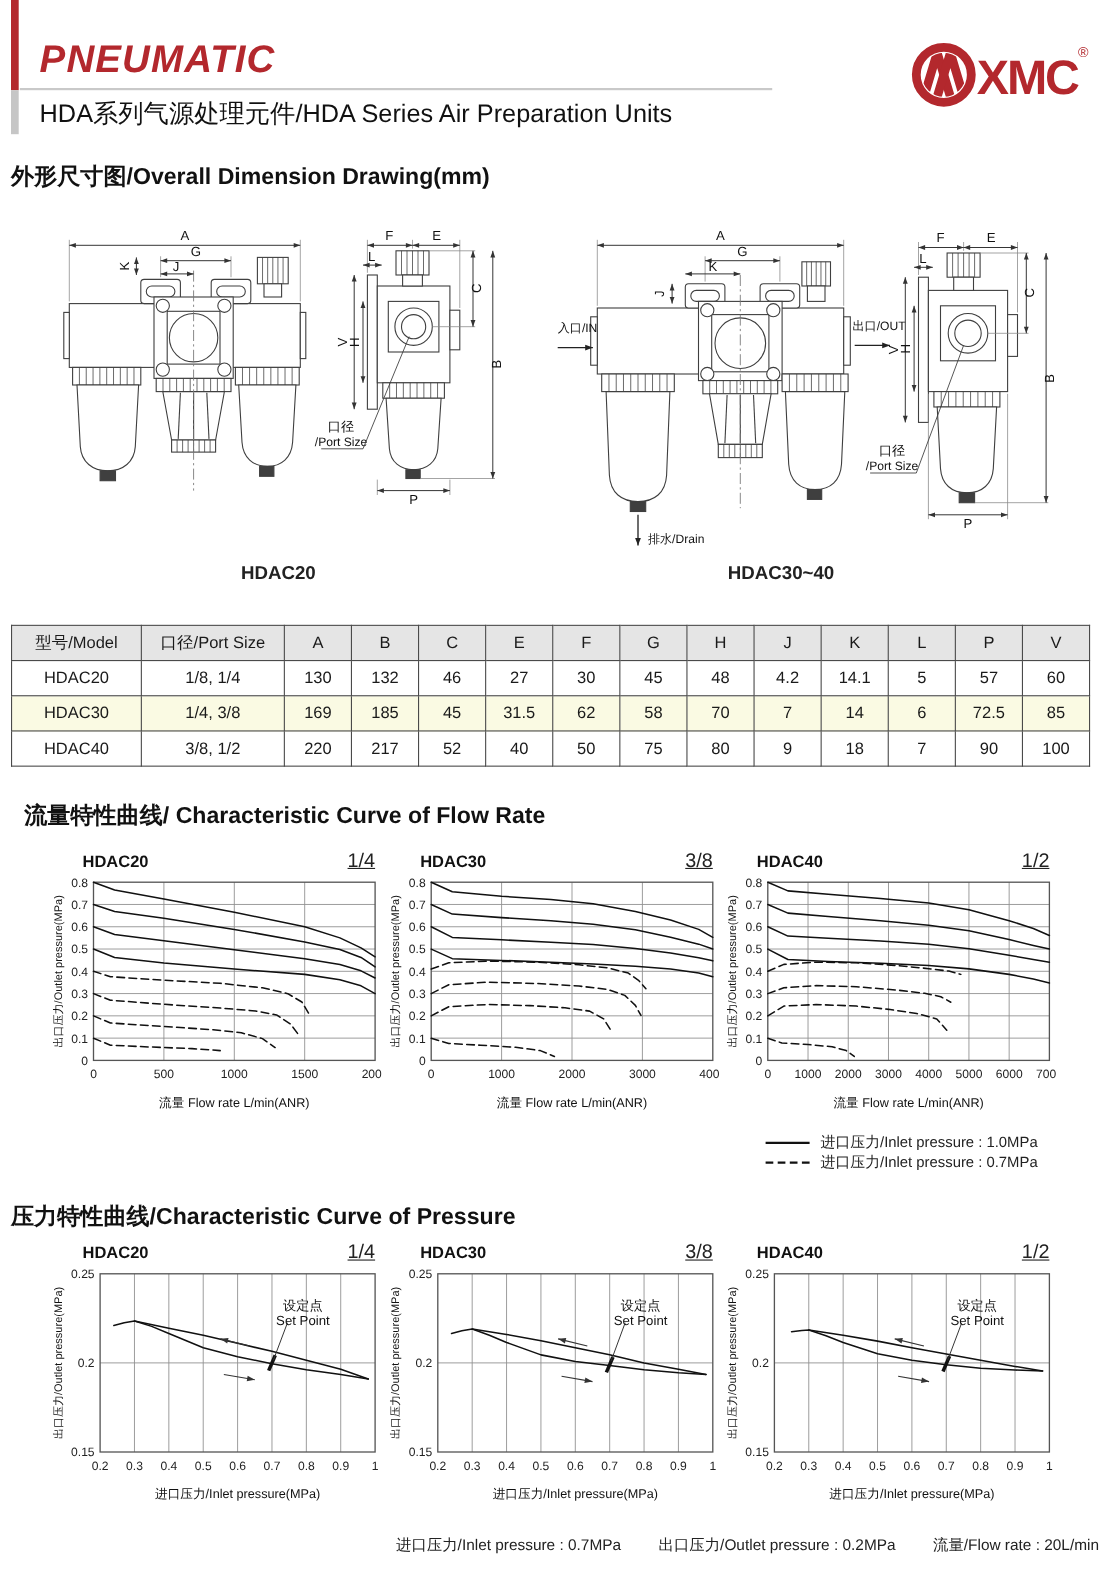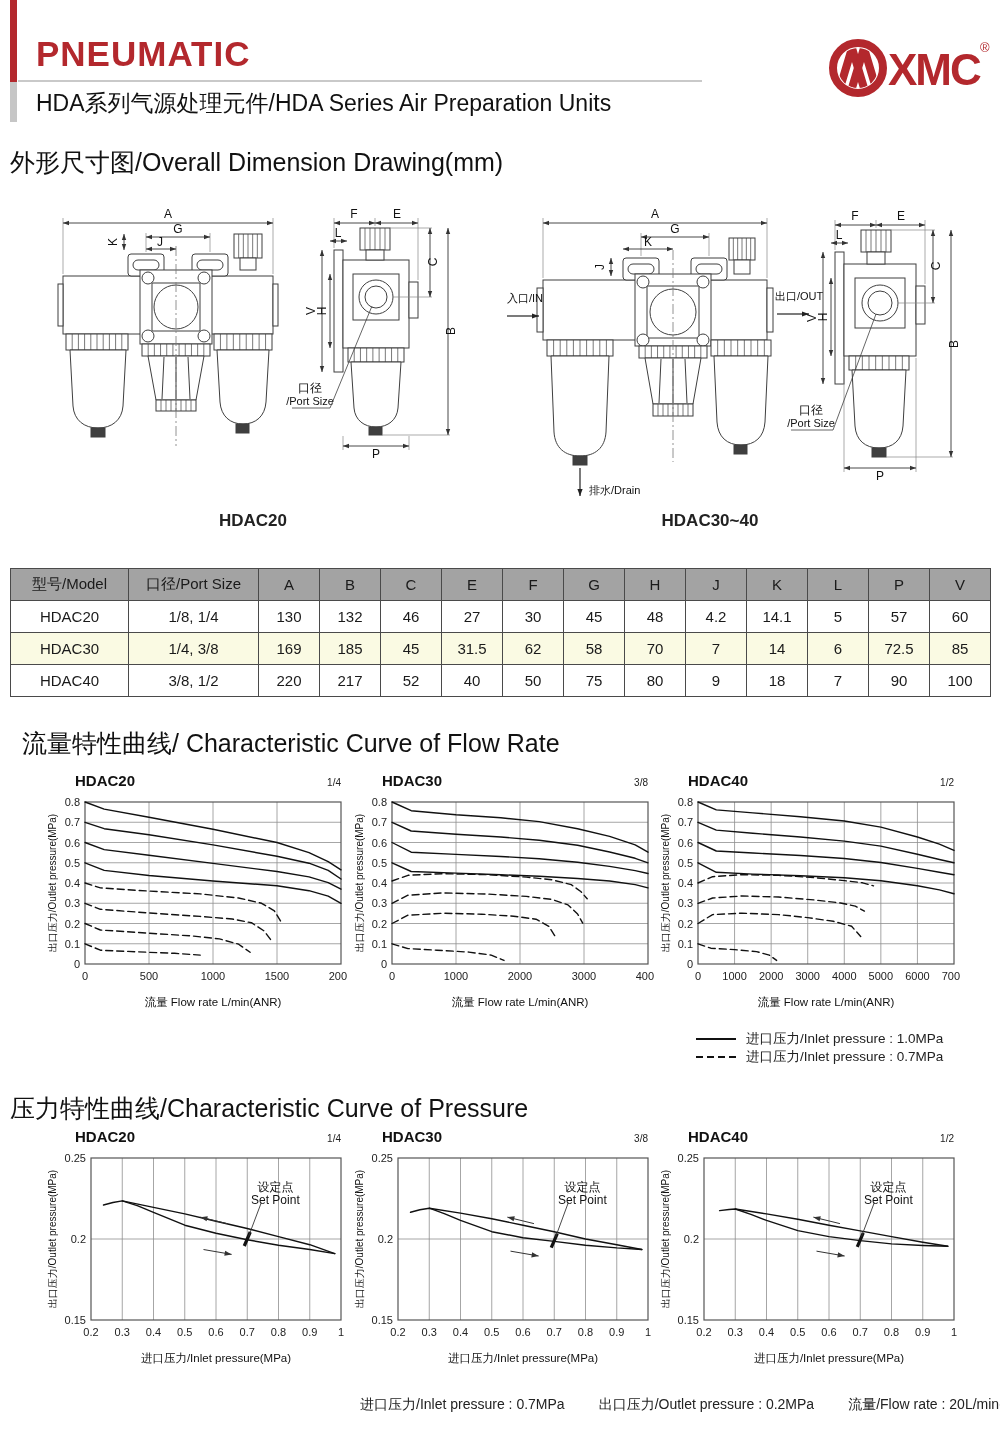--- a/index.html
+++ b/index.html
@@ -2,38 +2,38 @@
 <html><head>
 <meta charset="utf-8">
 <style>
   html,body{margin:0;padding:0;background:#ffffff;}
   .page{position:relative;width:1000px;height:1442px;background:#fff;
         font-family:"Liberation Sans","DejaVu Sans",sans-serif;color:#1a1a1a;overflow:hidden;}
   .abs{position:absolute;}
   
   .vbar-red{left:10px;top:0;width:7px;height:82px;background:#B3282D;}
   .vbar-gray{left:10px;top:82px;width:7px;height:40px;background:#c6c6c6;}
-  .brand{left:36px;top:34px;font-size:35px;font-weight:bold;color:#B3282D;letter-spacing:1px;}
+  .brand{left:36px;top:34px;font-size:35px;font-weight:bold;font-style:italic;color:#B3282D;letter-spacing:1px;}
   .divider{left:18px;top:80px;width:684px;height:2px;background:#c9c9c9;}
   .pagetitle{left:36px;top:88px;font-size:23px;font-weight:normal;color:#111;}
   .xmc-logo{left:828px;top:34px;text-align:center;}
   
-  .sec-title{left:10px;font-size:25px;font-weight:normal;color:#111;}
+  .sec-title{left:10px;font-size:21px;font-weight:bold;color:#111;}
   .caption{font-size:17px;font-weight:bold;color:#222;text-align:center;}
   
   table.dim{position:absolute;left:10px;top:568px;width:980px;border-collapse:collapse;
             font-size:15px;color:#1a1a1a;table-layout:fixed;}
   table.dim th,table.dim td{border:1px solid #4a4a4a;text-align:center;padding:5px 2px;height:21px;}
-  table.dim th{background:#a3a3a3;font-weight:normal;}
+  table.dim th{background:#e5e5e5;font-weight:normal;}
   table.dim tr.hl td{background:#fafae3;}
   
   .chart{position:absolute;width:302px;height:244px;}
   .chart-head{position:absolute;left:30px;right:6px;top:0;height:20px;display:flex;justify-content:space-between;align-items:baseline;}
   .chart-model{font-size:15px;font-weight:bold;color:#111;}
-  .chart-port{font-size:10px;color:#222;}
+  .chart-port{font-size:18px;color:#222;text-decoration:underline;}
   .chart svg{position:absolute;left:0;top:22px;}
   
   .legend{left:694px;top:1030px;}
   .legend-row{display:flex;align-items:center;gap:8px;height:18px;}
   .legend-row span{font-size:13.5px;color:#222;}
   
   .footer{left:360px;top:1396px;display:flex;gap:34px;font-size:14px;color:#222;white-space:nowrap;}
 </style>
 </head>
 <body>

